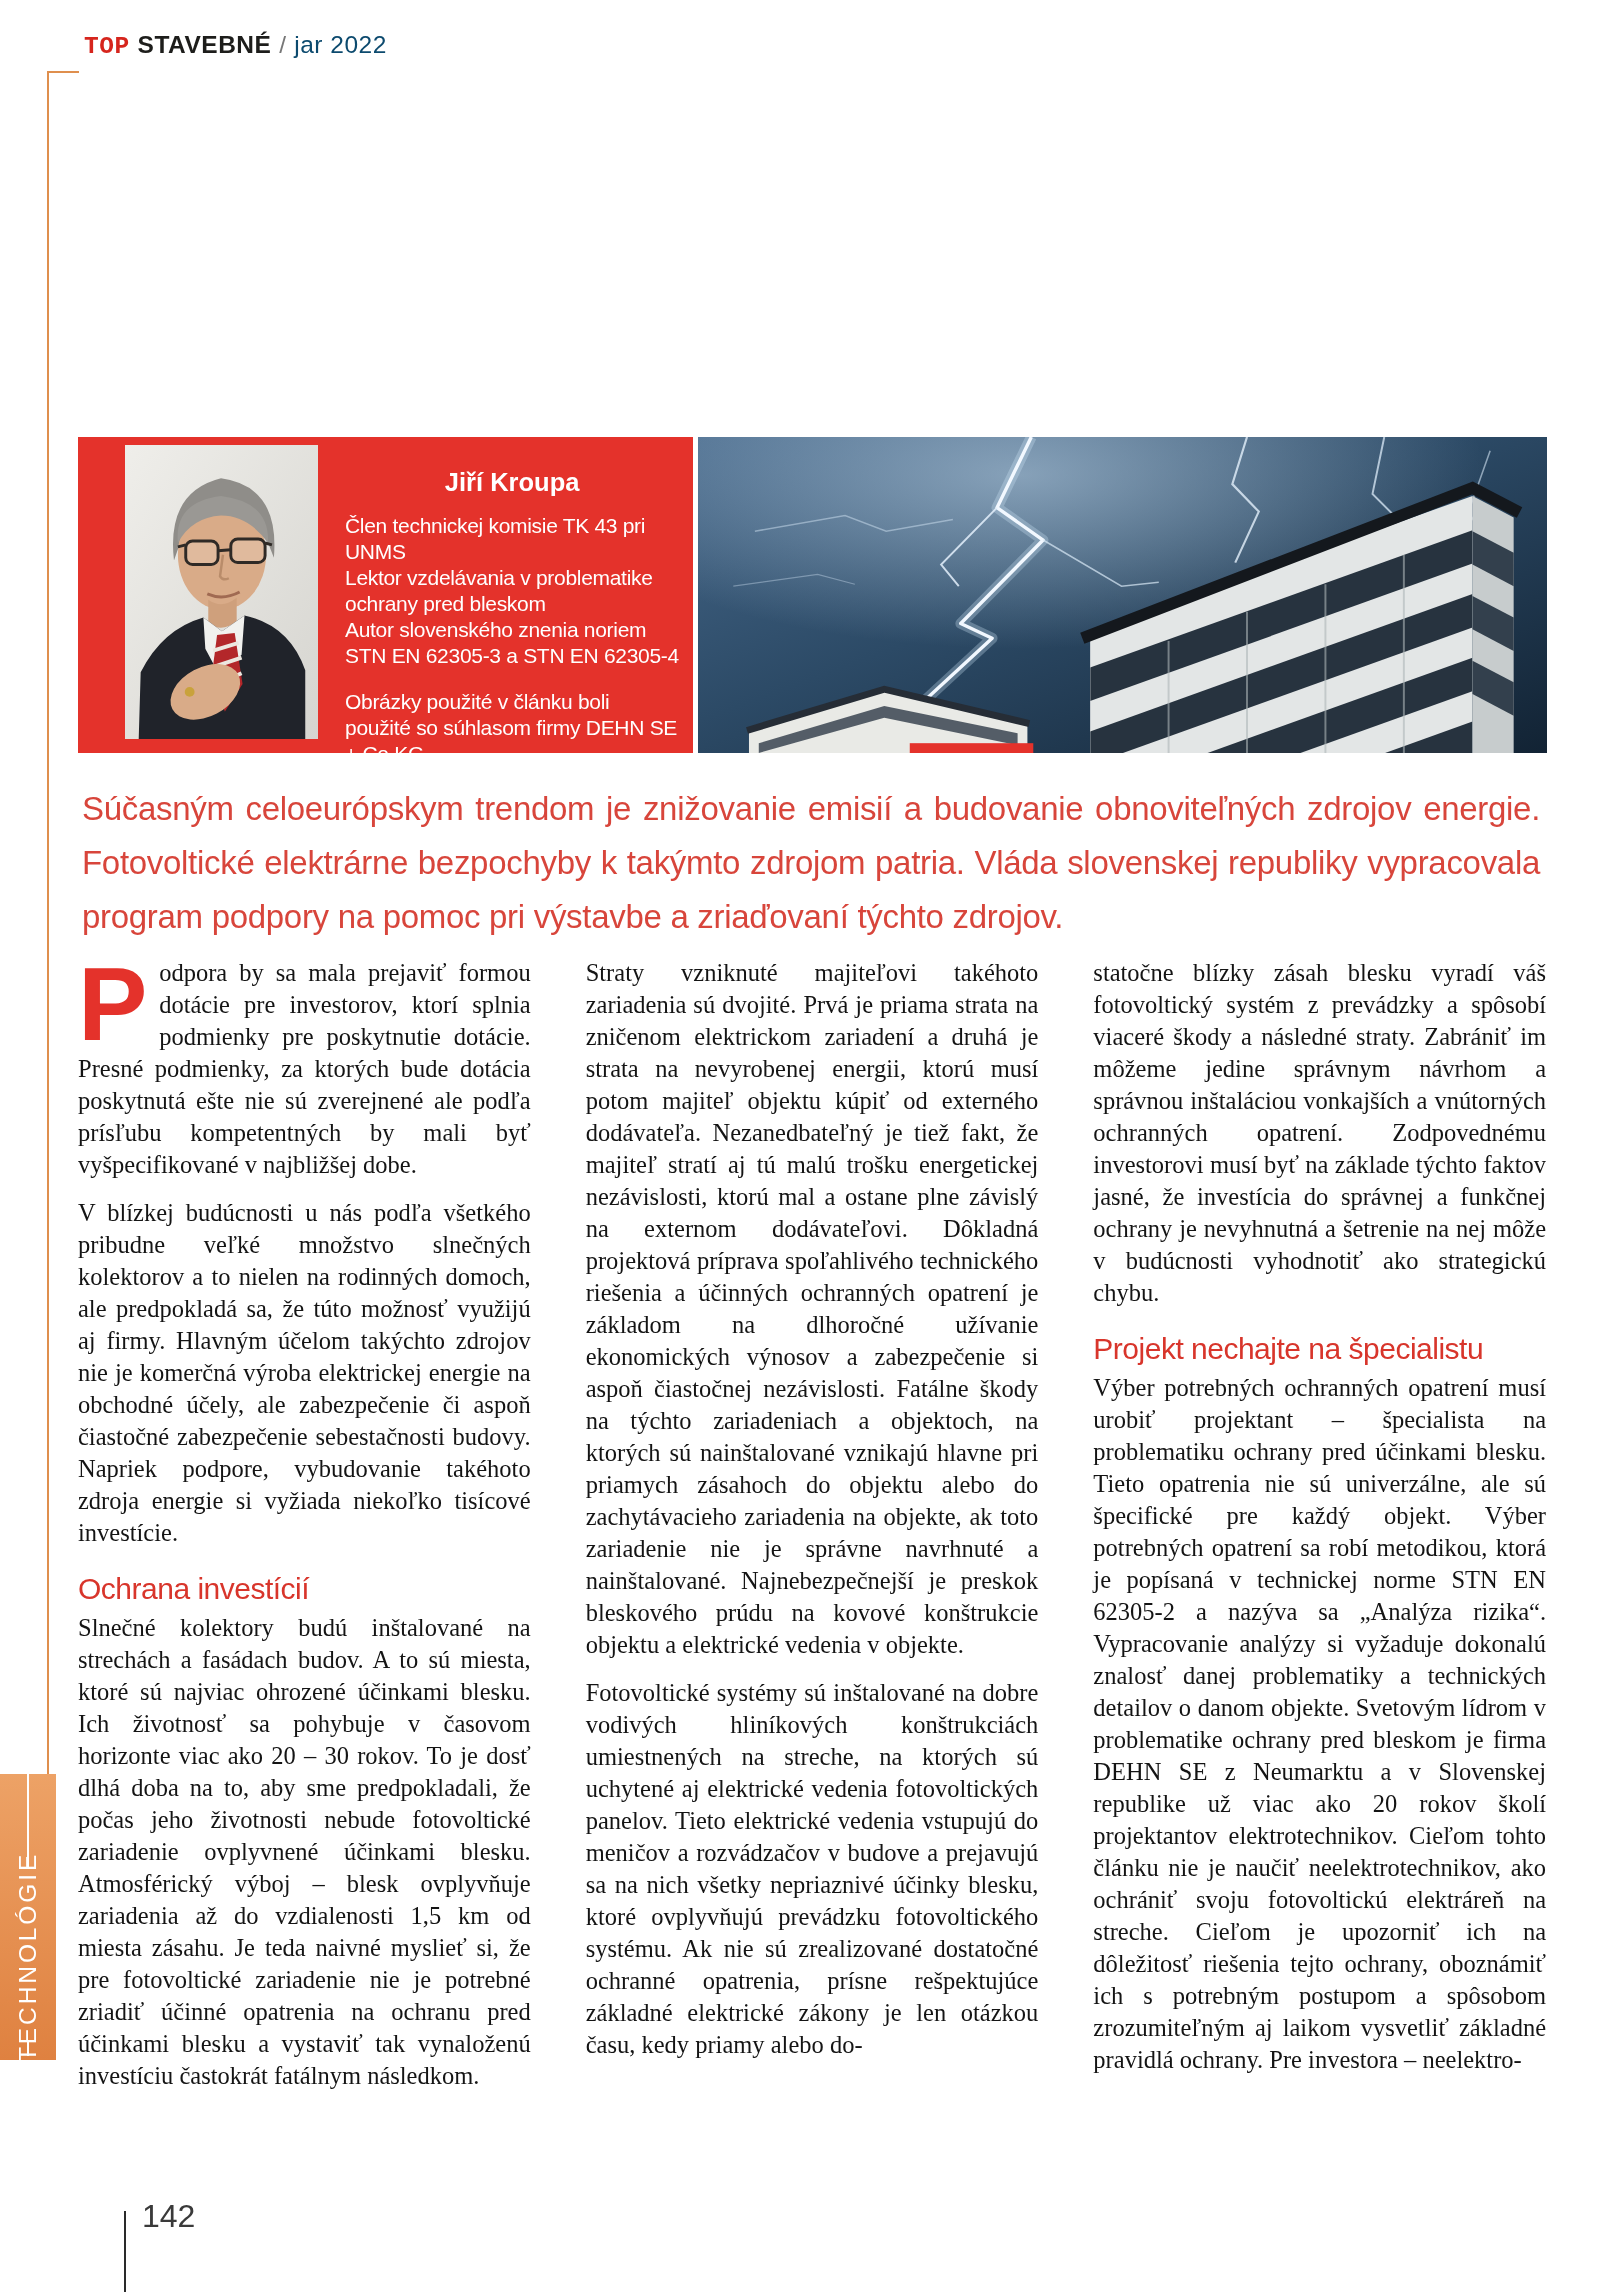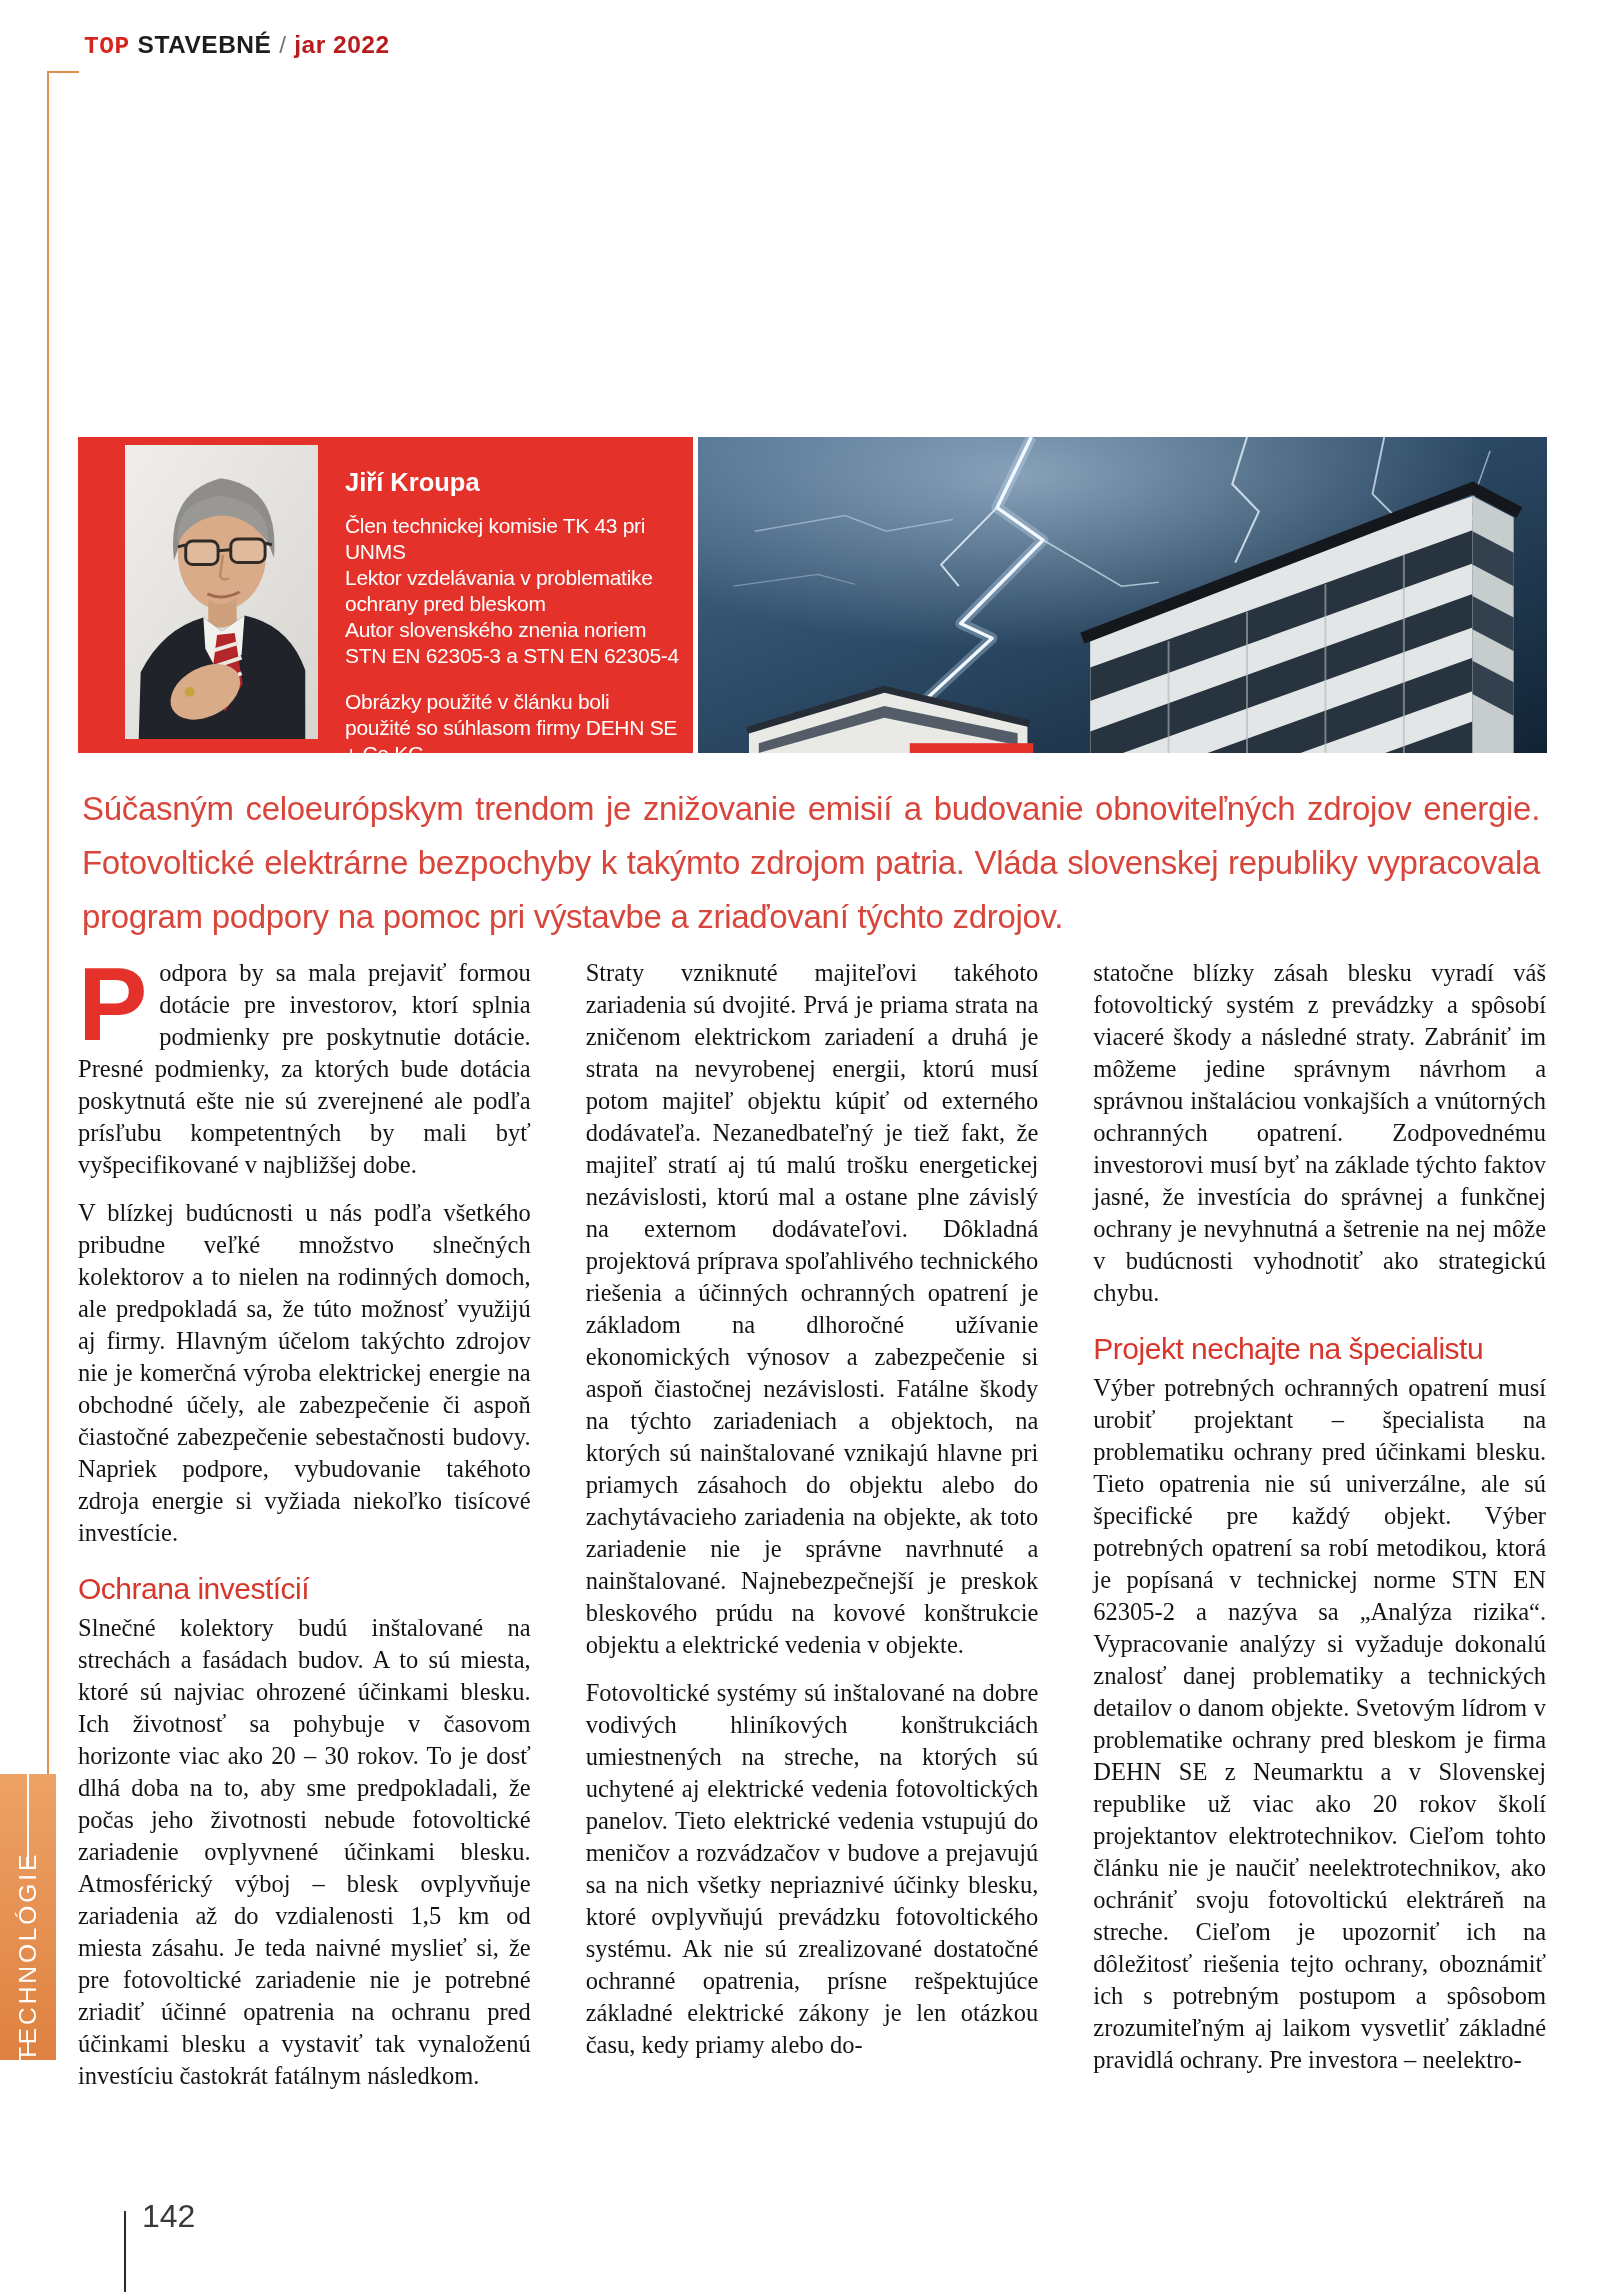--- a/index.html
+++ b/index.html
@@ -4,36 +4,36 @@
 <style>
   html,body{margin:0;padding:0;background:#ffffff;}
   body{font-family:"Liberation Sans",sans-serif;color:#1b1b1b;}
   .page{position:relative;width:1621px;height:2293px;background:#fff;overflow:hidden;}
 
   
   .masthead{position:absolute;left:84px;top:31px;font-size:24.5px;letter-spacing:0.5px;white-space:nowrap;}
   .masthead .brand1{color:#d6251d;font-weight:700;font-family:Liberation Mono, monospace;}
   .masthead .brand2{color:#1d1d1b;font-weight:700;margin-left:8px;}
   .masthead .sep{color:#777;font-weight:300;margin:0 7.8px;}
-  .masthead .issue{color:#b91c1c;font-weight:700;}
+  .masthead .issue{color:#0c4a6e;font-weight:400;}
 
   
   .corner-h{position:absolute;left:47px;top:71px;width:32px;height:2px;background:#df8f4e;}
   .rail-v{position:absolute;left:47px;top:71px;width:2px;height:1703px;background:#df8f4e;}
 
   
   .title{position:absolute;left:84px;top:108px;color:#3e3e3e;}
   .title .tline{font-size:98px;line-height:101px;font-weight:100;letter-spacing:-2px;
     white-space:nowrap;transform:scaleX(.62);transform-origin:0 0;}
 
   
   .author-box{position:absolute;left:78px;top:437px;width:615px;height:316px;background:#e4322b;}
   .author-photo{position:absolute;left:47px;top:7.8px;width:193px;height:294px;overflow:hidden;background:#e7e6e2;}
   .author-text{position:absolute;left:267px;top:31px;right:13.7px;color:#fff;}
-  .author-name{font-size:25.5px;font-weight:700;margin-bottom:15.7px;}
+  .author-name{font-size:25.5px;font-weight:700;margin-bottom:15.7px;text-align:center;}
   .author-bio{font-size:21px;line-height:26px;font-weight:400;letter-spacing:-0.3px;}
   .author-credit{font-size:21px;line-height:26px;font-weight:400;letter-spacing:-0.3px;margin-top:20px;}
 
   
   .building-photo{position:absolute;left:698px;top:437px;width:849px;height:316px;overflow:hidden;}
   .building-photo svg{display:block;width:100%;height:100%;}
 
   
   .lede{position:absolute;left:82px;top:782px;width:1458px;color:#d8453b;
     font-size:33px;line-height:54px;font-weight:400;letter-spacing:-0.3px;text-align:justify;}

